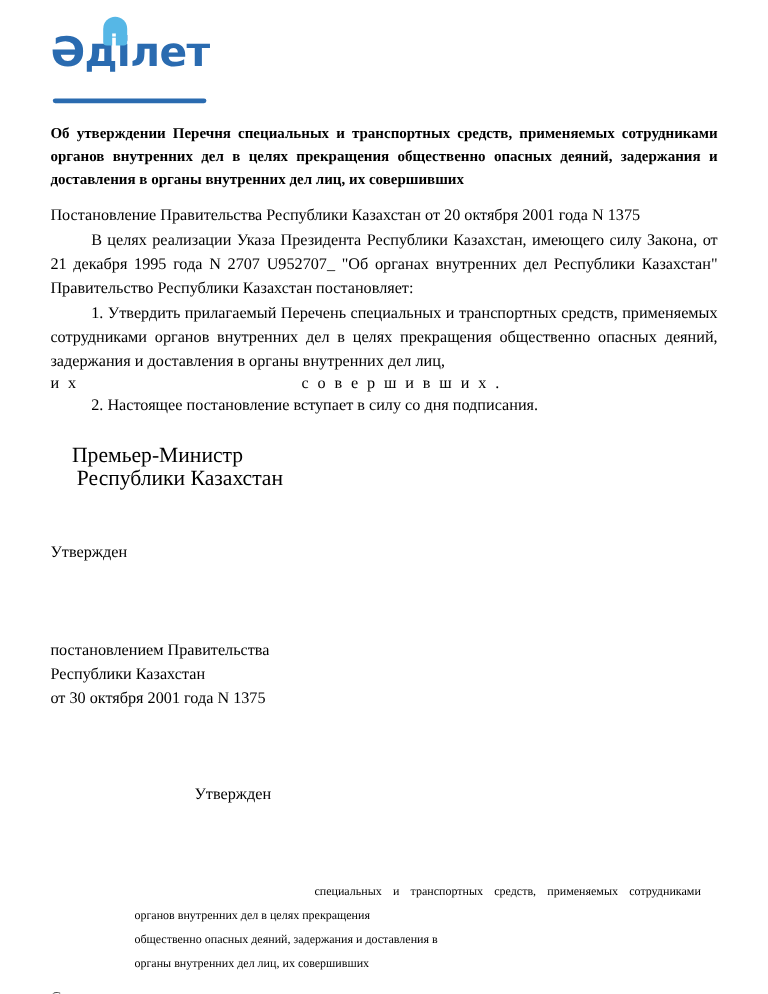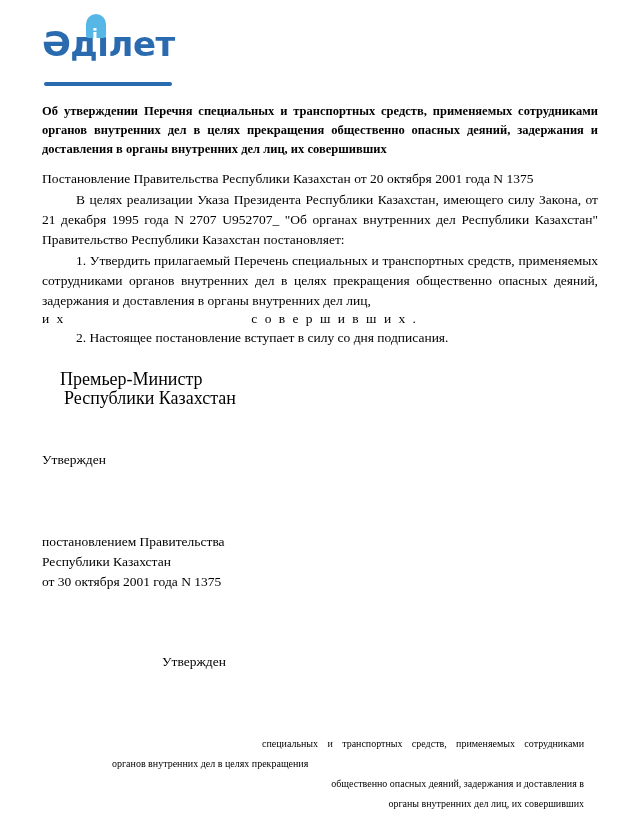--- a/index.html
+++ b/index.html
@@ -129,21 +129,21 @@
     margin-top: 64px;
     font-size: 10px;
     line-height: 20px;
     text-align: justify;
     text-indent: 150px;
     padding-left: 70px;
     padding-right: 14px;
   }
   .block-list-body .ctr {
     display: block;
-    text-align: right;
+    text-align: left;
     text-indent: 0;
   }
   .section-head {
     margin-top: 10px;
     font-size: 13.5px;
     letter-spacing: 3px;
     display: flex;
     justify-content: space-between;
     padding-right: 180px;
   }

